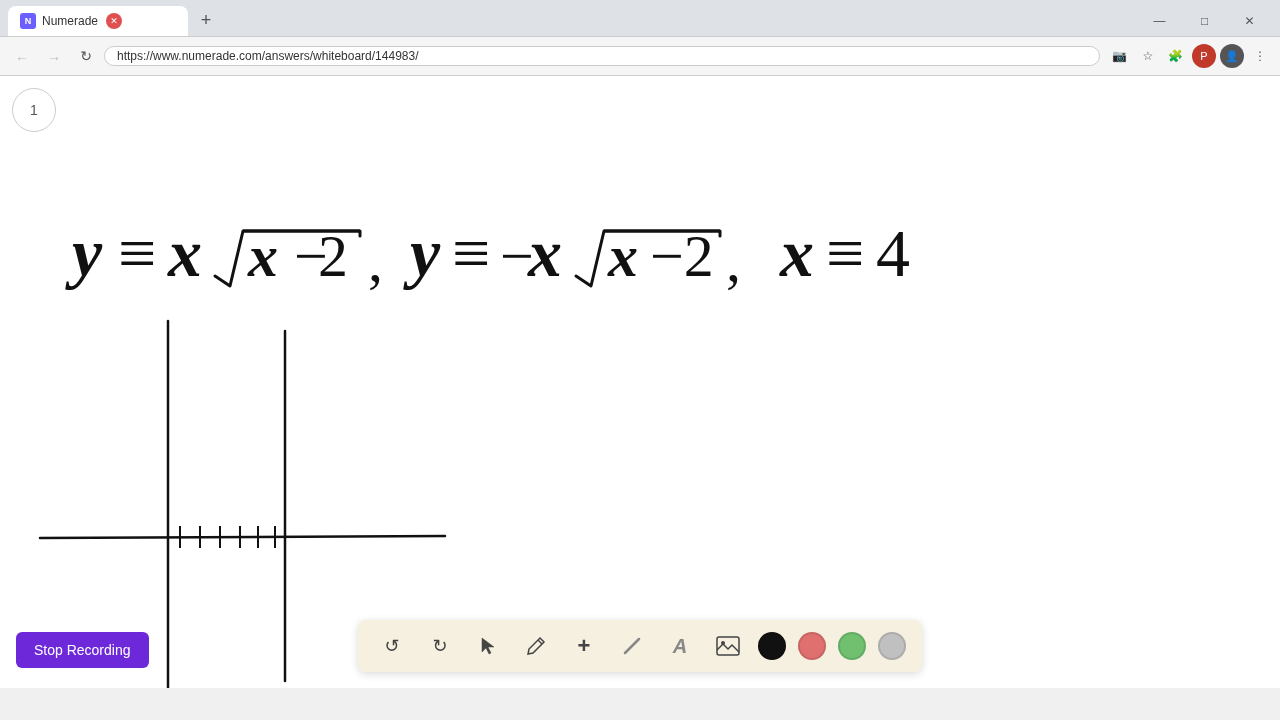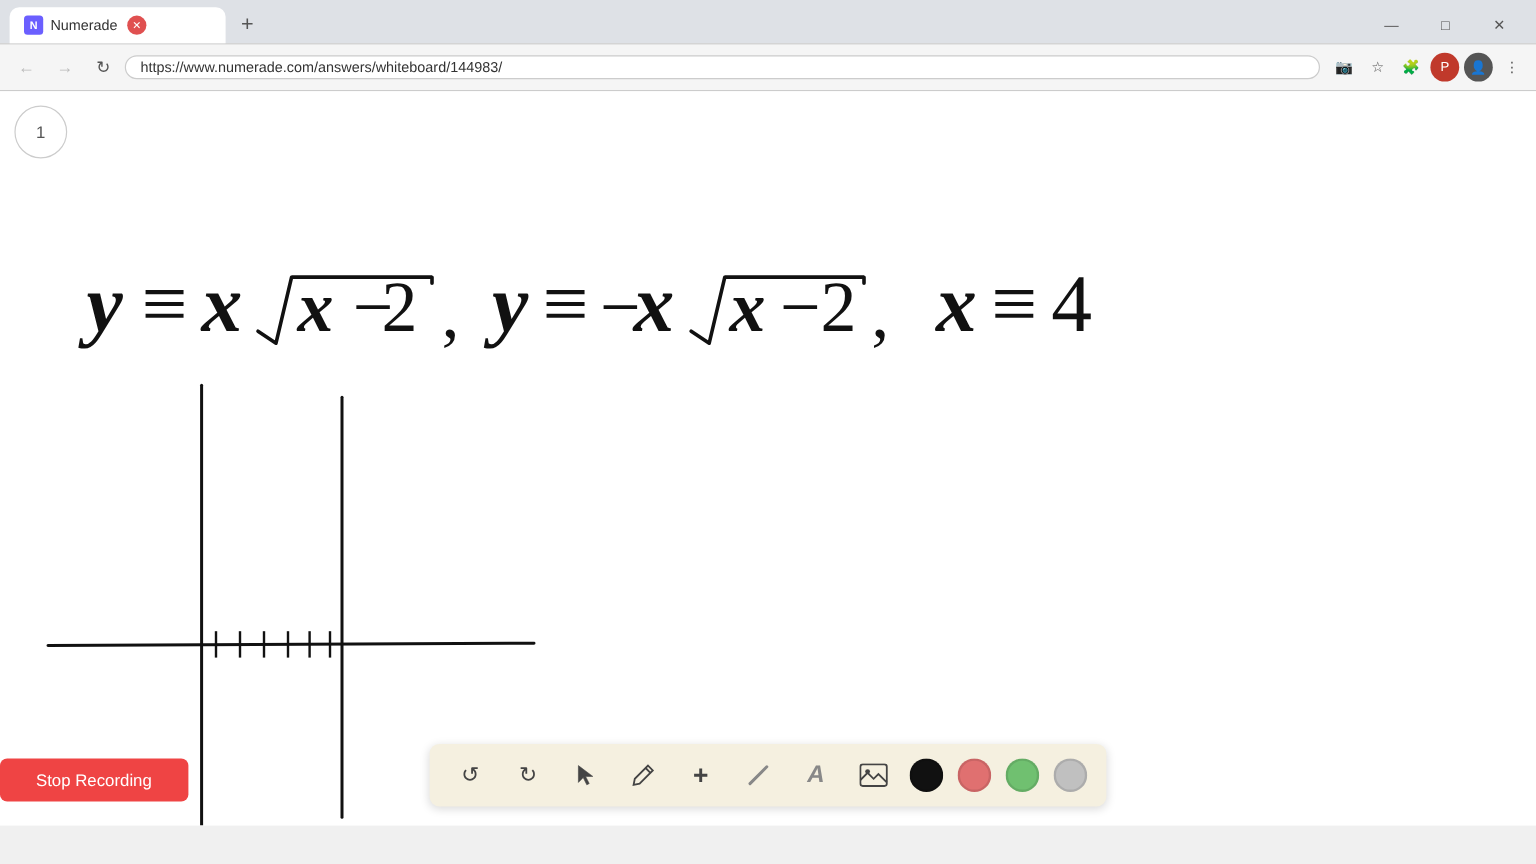--- a/index.html
+++ b/index.html
@@ -178,26 +178,26 @@
       width: 28px; height: 28px;
       border-radius: 50%;
       cursor: pointer;
       border: 2px solid rgba(0,0,0,0.1);
     }
 
     
     .stop-recording-btn {
       position: absolute;
       bottom: 20px;
-      left: 0;
-      background: #ef4444;
+      left: 16px;
+      background: #6d28d9;
       color: white;
       border: none;
       border-radius: 6px;
-      padding: 10px 30px;
+      padding: 10px 18px;
       font-size: 14px;
       cursor: pointer;
       font-weight: 500;
     }
 
     .title-bar-left {
       display: flex;
       align-items: flex-end;
       flex: 1;
     }

